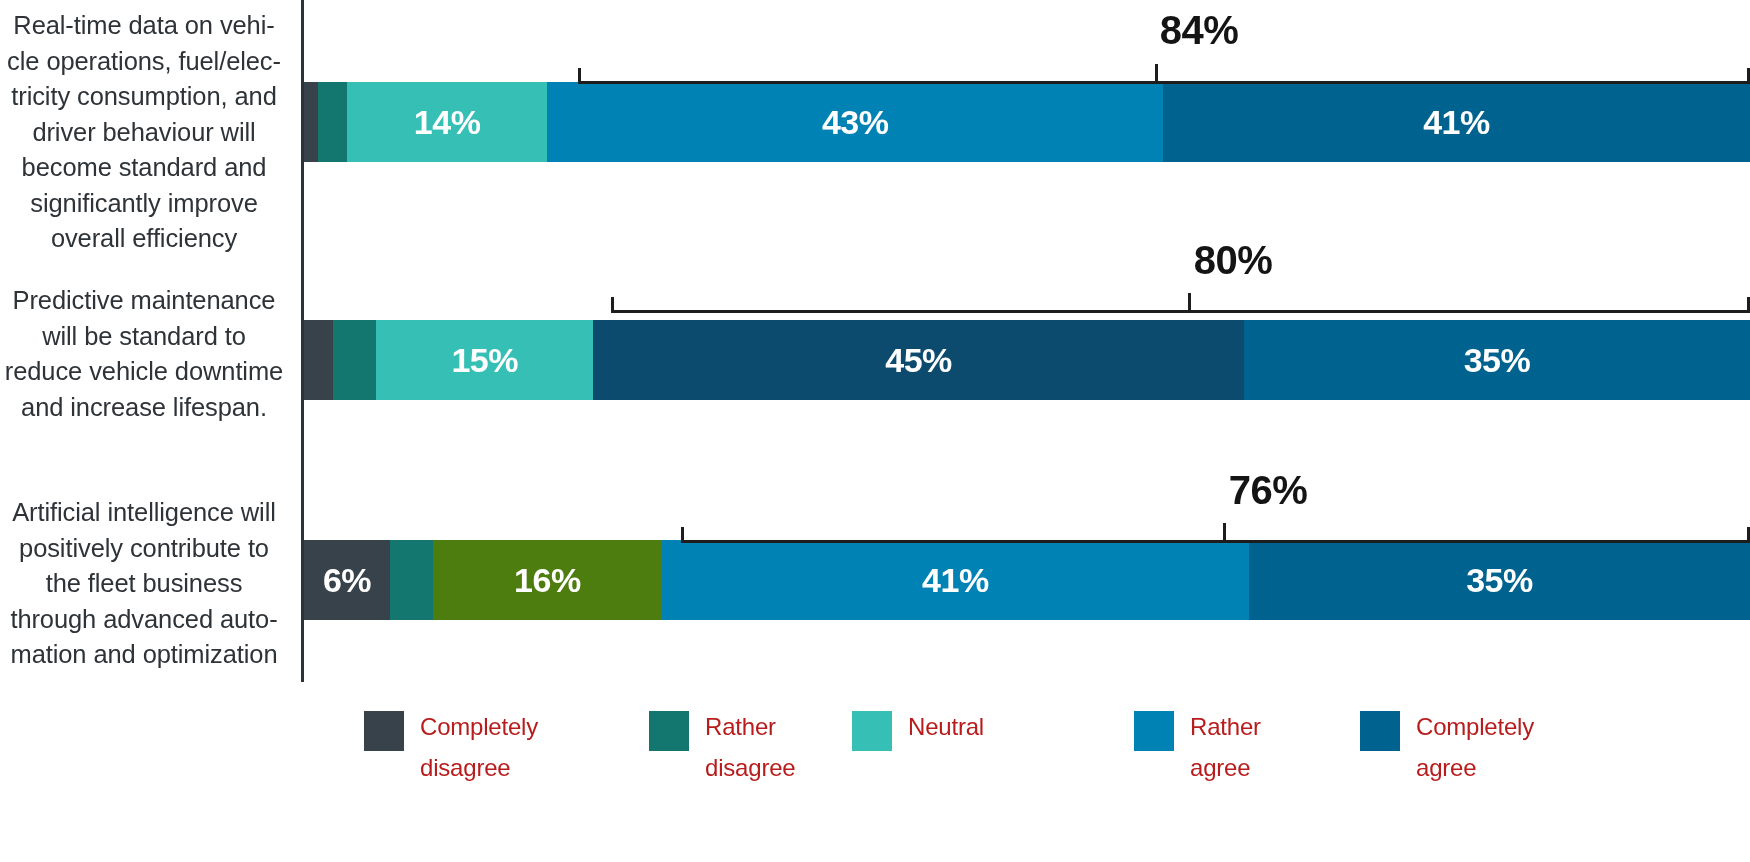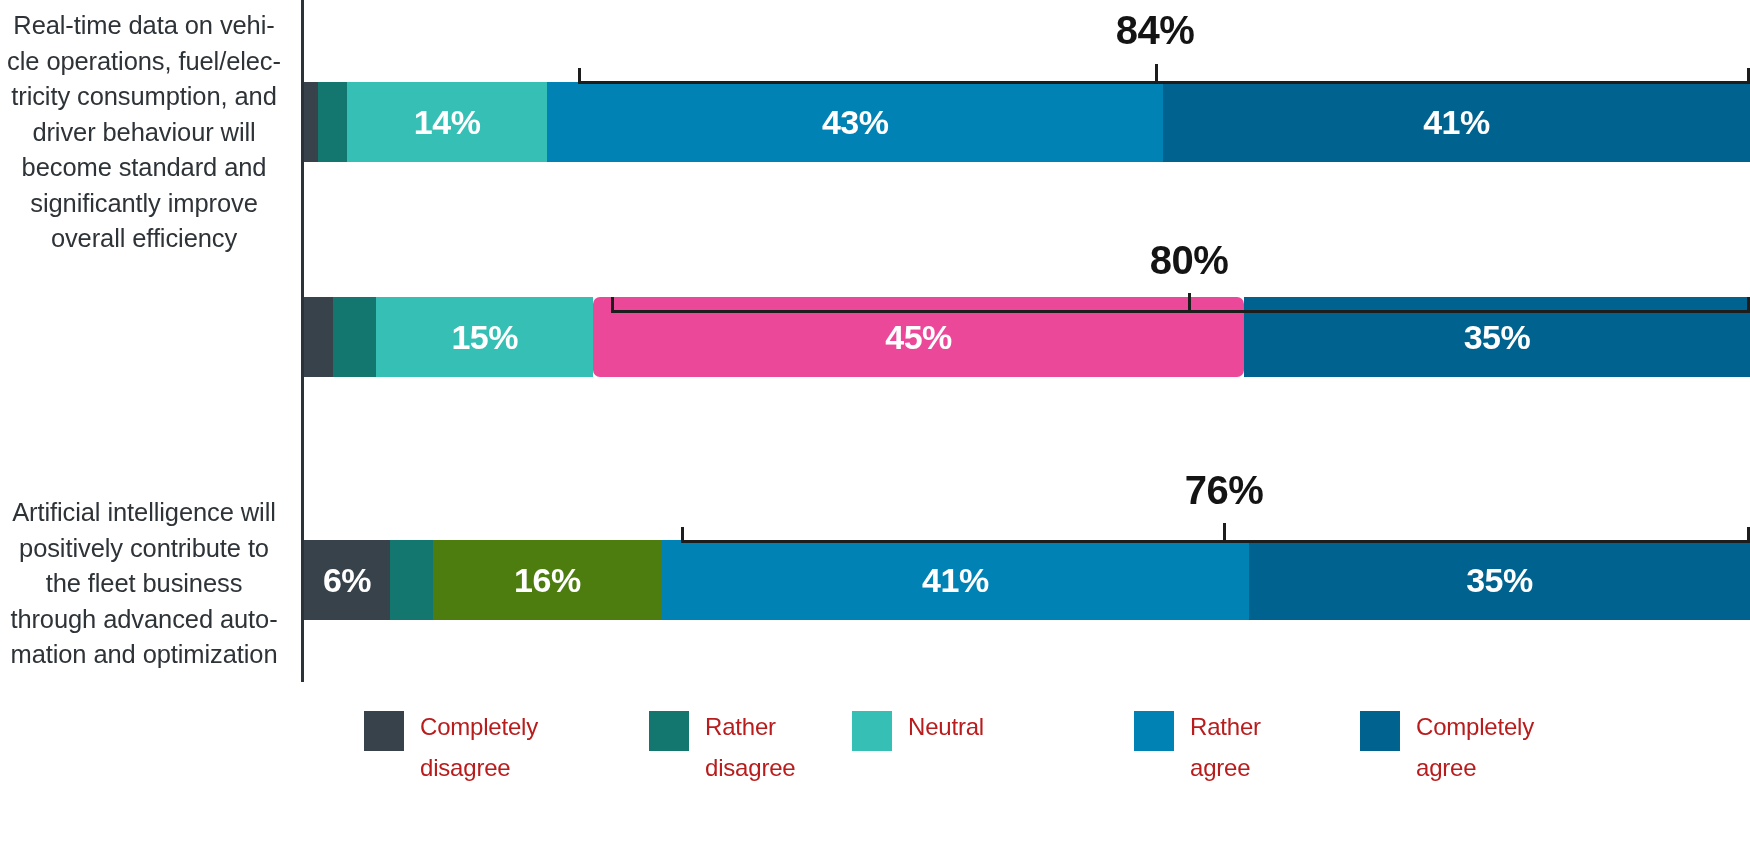--- a/index.html
+++ b/index.html
@@ -49,21 +49,21 @@
 
   
   .bar-row {
     position: absolute;
     left: 304px;
     right: 0px;
     display: flex;
     height: 80px;
   }
   #bar-row-0 { top: 82px; }
-  #bar-row-1 { top: 297px; }
+  #bar-row-1 { top: 320px; }
   #bar-row-2 { top: 540px; }
 
   .seg {
     height: 100%;
     display: flex;
     align-items: center;
     justify-content: center;
     color: #ffffff;
     font-size: 34px;
     font-weight: 700;
@@ -103,20 +103,21 @@
   }
 
   .bracket-value {
     position: absolute;
     font-size: 40px;
     font-weight: 700;
     color: #141414;
     letter-spacing: -0.5px;
     transform: translateX(-50%);
     white-space: nowrap;
+    margin-left: 44px;
   }
 
   #bracket-0 { left: 578px; right: 0px; top: 62px; }
   #bracket-1 { left: 611px; right: 0px; top: 291px; }
   #bracket-2 { left: 681px; right: 0px; top: 521px; }
 
   #bracket-value-0 { left: 1155px; top: 8px; }
   #bracket-value-1 { left: 1189px; top: 238px; }
   #bracket-value-2 { left: 1224px; top: 468px; }
 
@@ -161,20 +162,24 @@
 
   <div class="y-axis-line"></div>
 
   <div class="cat-label" id="cat-label-0">Real-time data on vehi-
 cle operations, fuel/elec-
 tricity consumption, and
 driver behaviour will
 become standard and
 significantly improve
 overall efficiency</div>
+  <div class="cat-label" id="cat-label-1">Predictive maintenance
+will be standard to
+reduce vehicle downtime
+and increase lifespan.</div>
   <div class="cat-label" id="cat-label-2">Artificial intelligence will
 positively contribute to
 the fleet business
 through advanced auto-
 mation and optimization</div>
 
   <div class="bar-row" id="bar-row-0">
       <div class="seg" style="background: rgb(55, 66, 75); flex: 0 0 0.990099%;"></div>
       <div class="seg" style="background: rgb(20, 119, 111); flex: 0 0 1.9802%;"></div>
       <div class="seg" style="background: rgb(54, 191, 180); flex: 0 0 13.8614%;">
@@ -186,21 +191,21 @@
       <div class="seg" style="background: rgb(0, 98, 142); flex: 0 0 40.5941%;">
         <span>41%</span>
       </div>
     </div>
   <div class="bar-row" id="bar-row-1">
       <div class="seg" style="background: rgb(55, 66, 75); flex: 0 0 2%;"></div>
       <div class="seg" style="background: rgb(20, 119, 111); flex: 0 0 3%;"></div>
       <div class="seg" style="background: rgb(54, 191, 180); flex: 0 0 15%;">
         <span>15%</span>
       </div>
-      <div class="seg" style="background: #ec4899; flex: 0 0 45%; border-radius: 7px;">
+      <div class="seg" style="background: #0c4a6e; flex: 0 0 45%;">
         <span>45%</span>
       </div>
       <div class="seg" style="background: rgb(0, 98, 142); flex: 0 0 35%;">
         <span>35%</span>
       </div>
     </div>
   <div class="bar-row" id="bar-row-2">
       <div class="seg" style="background: rgb(55, 66, 75); flex: 0 0 5.94059%;">
         <span>6%</span>
       </div>

